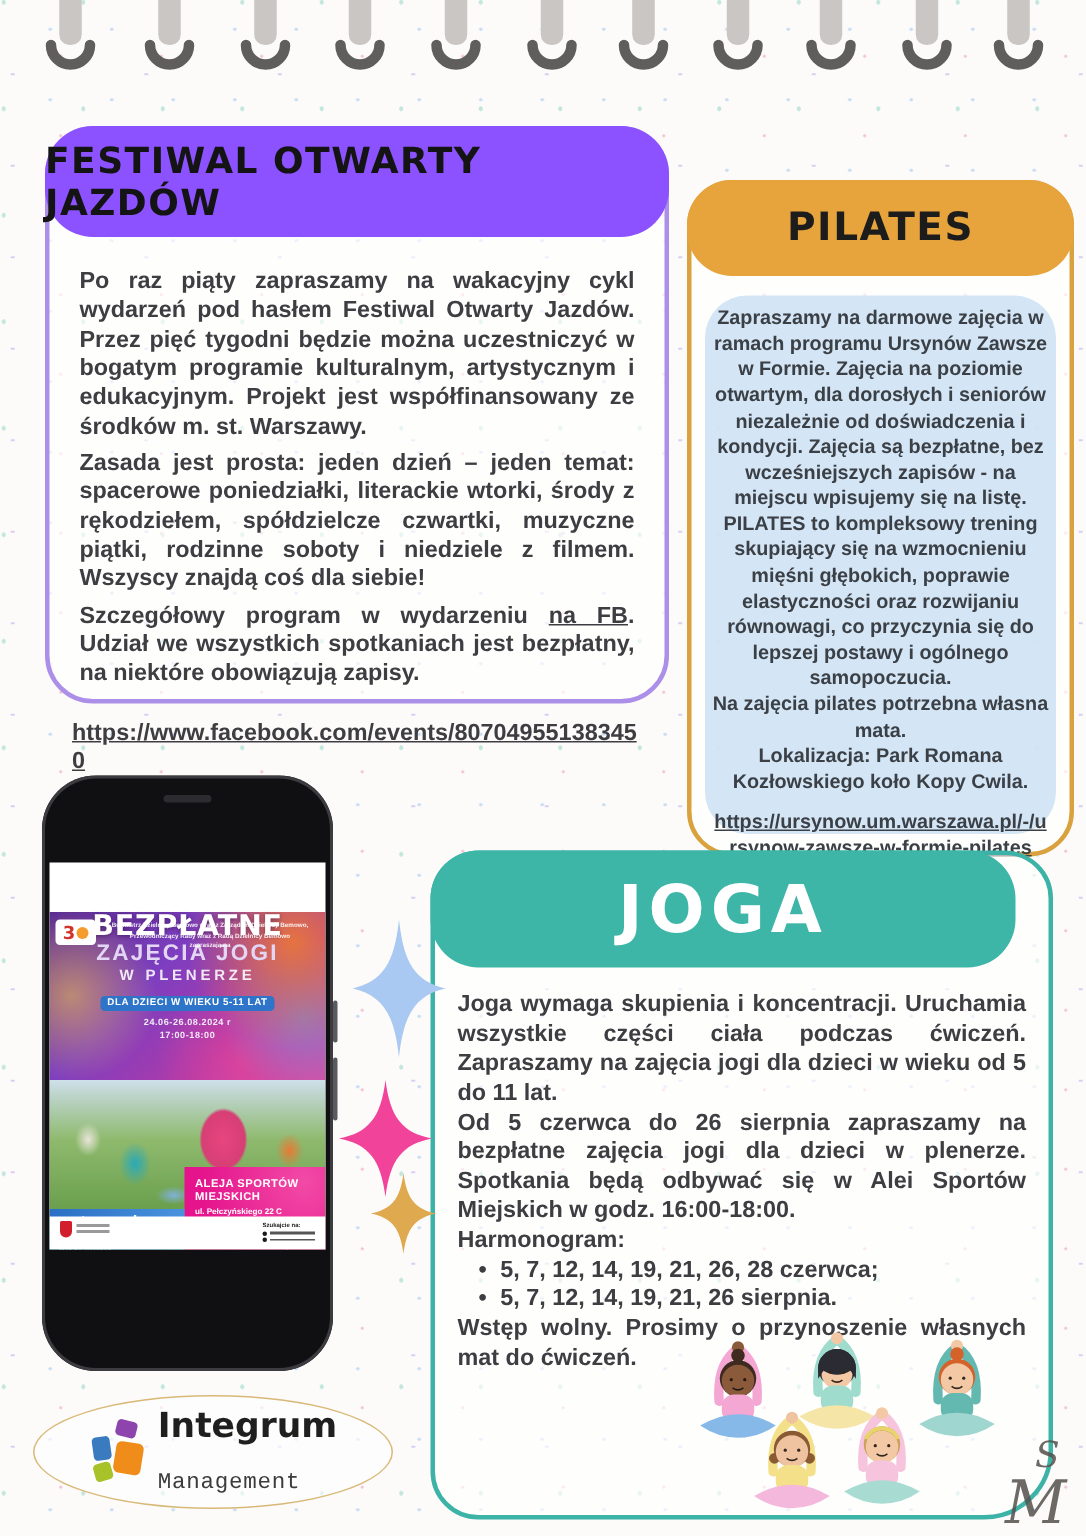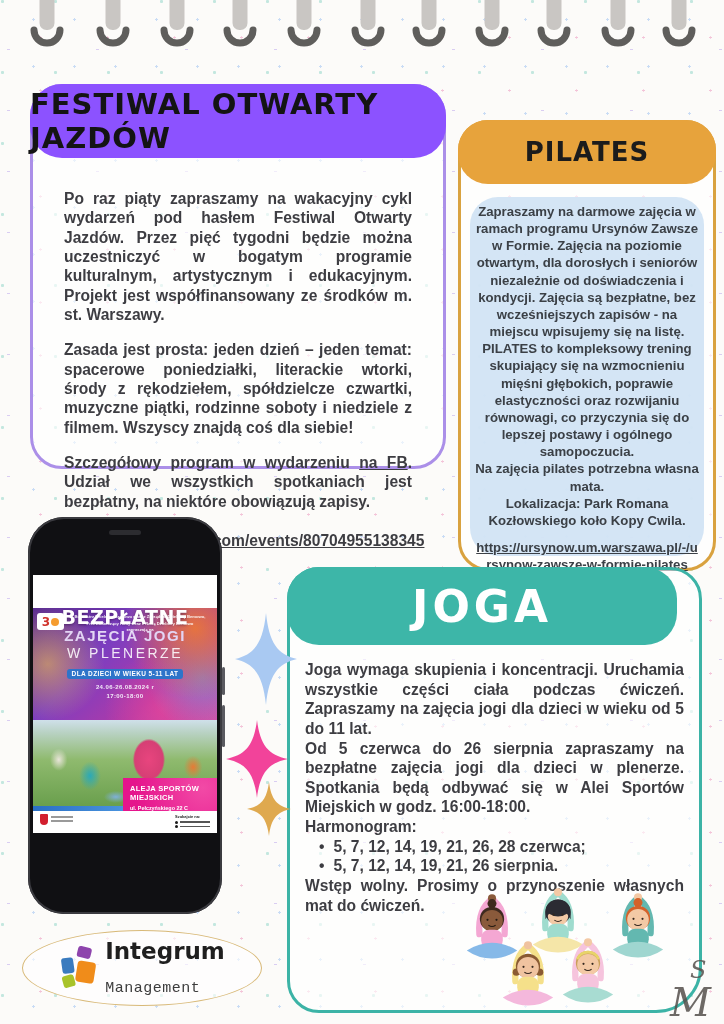--- a/index.html
+++ b/index.html
@@ -15,23 +15,23 @@
     background-size:67px 53px, 53px 71px, 89px 61px, 41px 47px;
     background-position:7px 11px, 29px 37px, 53px 19px, 13px 43px;
   }
   .box{position:absolute; background:rgba(255,255,255,.62);}
   .box-header{position:absolute; top:-3px; left:-3px; right:-3px; display:flex; align-items:center; justify-content:center;}
   .hdr-title{font-family:"DejaVu Sans", sans-serif; font-weight:800;}
 
   
   #festiwal{left:30px; top:84px; width:410px; height:379px; border:3px solid #ab8fe8; border-radius:32px;}
   #festiwal .box-header{height:74px; background:#8c52ff; border-radius:32px;}
-  #festiwal .hdr-title{font-size:29px; letter-spacing:1px; color:#141414;}
+  #festiwal .hdr-title{font-size:24px; letter-spacing:1px; color:#141414;}
   #festiwal .body{padding:86px 15px 10px 15px; font-size:15.6px; font-weight:bold; color:#3d3d42; line-height:1.24; text-align:justify;}
-  #festiwal .body p{margin:16px;}
+  #festiwal .body p{margin:5px;}
   #festiwal .fblink{display:block; margin-top:20px; color:#3d3d42; text-decoration:underline; word-break:break-all; text-align:left;}
   .inline-link{text-decoration:underline; color:inherit;}
 
   
   #pilates{left:458px; top:120px; width:252px; height:445px; border:3px solid #d9a23f; border-radius:30px;}
   #pilates .box-header{height:64px; background:#e7a33c; border-radius:30px;}
   #pilates .hdr-title{font-size:26px; letter-spacing:1px; color:#1c1c1c;}
   #pilates .cloud{position:absolute; left:9px; right:9px; top:74px; bottom:12px; background:#cfe2f4; border-radius:28px; opacity:.9;}
   #pilates .body{position:relative; padding:80px 14px 10px 14px; font-size:13.2px; font-weight:bold; color:#3b4046; line-height:1.3; text-align:center;}
   #pilates .body div{margin:0;}
@@ -62,21 +62,21 @@
       radial-gradient(circle at 8% 50%, rgba(250,204,70,.55), transparent 32%),
       radial-gradient(circle at 92% 62%, rgba(90,170,235,.5), transparent 30%),
       radial-gradient(circle at 70% 90%, rgba(240,70,150,.6), transparent 35%),
       linear-gradient(135deg,#5b2d91 0%, #7d3ec0 38%, #b03aa8 70%, #d84da4 100%);}
   .badge30{position:absolute; left:4px; top:5px; width:27px; height:17px; background:#fff; border-radius:3px; display:flex; align-items:center; justify-content:center; gap:1px;}
   .badge30 .n3{color:#d0342c; font-weight:800; font-size:12px; font-family:"DejaVu Sans",sans-serif;}
   .badge30 .sun{width:8px; height:8px; border-radius:50%; background:#f59c2f;}
   .org-lines{position:absolute; top:6px; left:36px; right:6px; color:#ffffff; opacity:.9; font-size:4.2px; line-height:1.6; font-weight:bold; text-align:center;}
   .h-bez{margin-top:33px; font-size:19px; font-weight:800; color:#fff; letter-spacing:.5px; font-family:"DejaVu Sans",sans-serif; text-shadow:0 1px 3px rgba(40,10,60,.55); line-height:1;}
   .h-zaj{font-size:15px; font-weight:700; color:#e3d5f4; letter-spacing:1.5px; line-height:1.15;}
-  .h-ple{font-size:14px; font-weight:400; color:rgba(255,255,255,.88); letter-spacing:2.5px; line-height:1.3;}
+  .h-ple{font-size:10px; font-weight:700; color:rgba(255,255,255,.88); letter-spacing:2.5px; line-height:1.3;}
   .age-pill{display:inline-block; margin-top:2px; background:#2e74c9; color:#fff; font-size:6.5px; font-weight:700; padding:1.5px 5px; border-radius:3px; letter-spacing:.4px;}
   .p-dates{margin-top:3px; font-size:6px; font-weight:700; color:#f2eaf8; letter-spacing:.4px; line-height:1.5;}
   .poster-photo{position:relative; height:124px;
     background:
       radial-gradient(ellipse 26px 34px at 63% 32%, #e8457e 0%, #d63f75 55%, transparent 62%),
       radial-gradient(ellipse 18px 24px at 31% 45%, #2aa9b8 0%, transparent 60%),
       radial-gradient(ellipse 14px 18px at 14% 32%, #e9e5da 0%, transparent 62%),
       radial-gradient(ellipse 16px 20px at 87% 38%, #e87a35 0%, transparent 58%),
       radial-gradient(ellipse 20px 10px at 45% 62%, #7fb0d8 0%, transparent 60%),
       linear-gradient(180deg,#cfe0ea 0%, #b9d2c4 10%, #8fba6e 32%, #6ba04e 68%, #579040 100%);}

